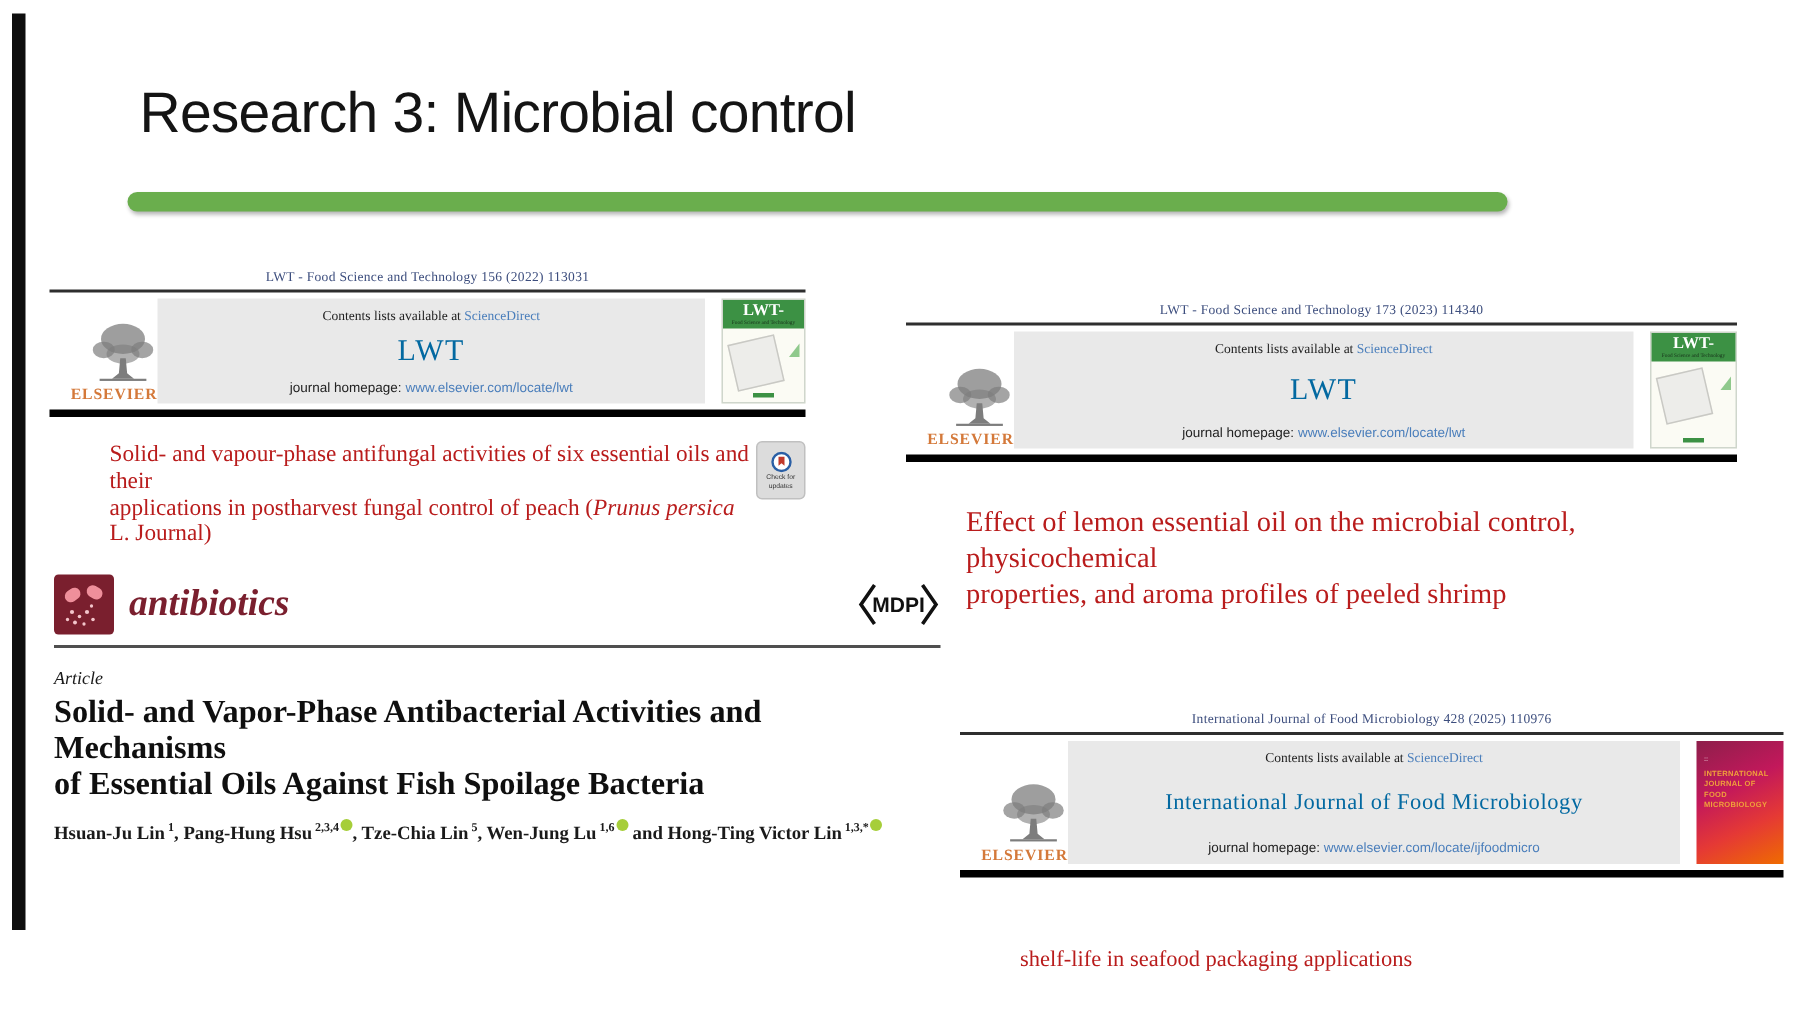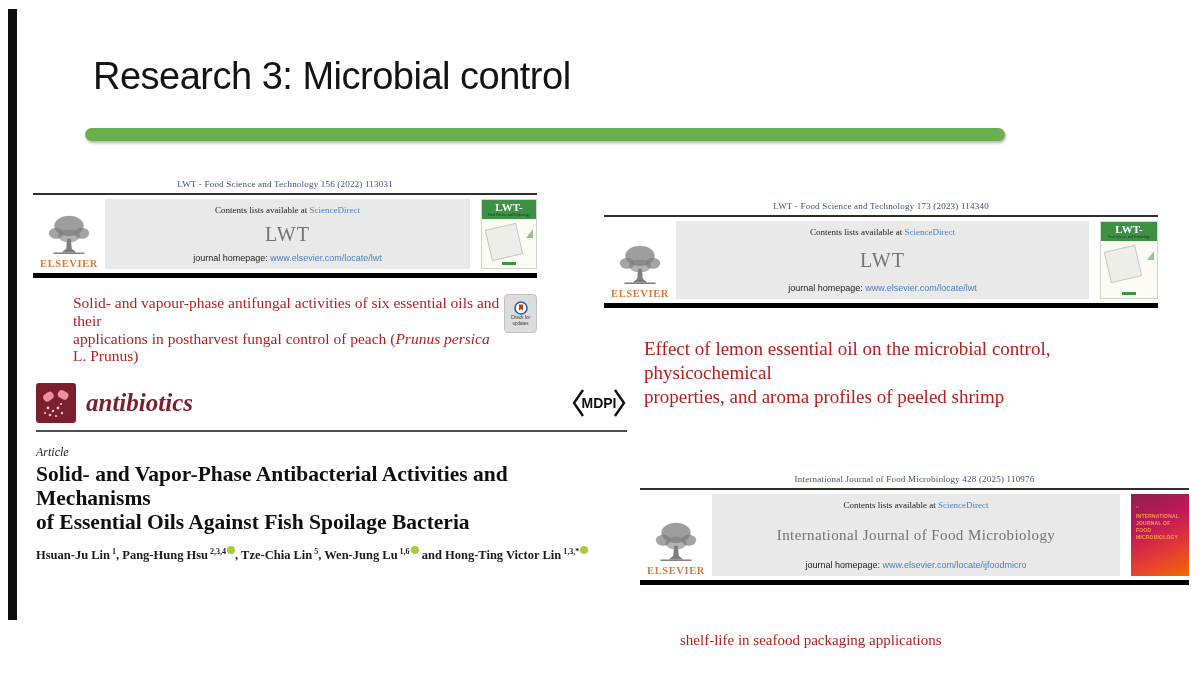--- a/index.html
+++ b/index.html
@@ -9,27 +9,27 @@
   .slide-title{position:absolute;left:93px;top:55px;font-family:"Liberation Sans",sans-serif;
                font-size:38px;color:#141414;letter-spacing:-0.5px;}
   .green-bar{position:absolute;left:85px;top:128px;width:920px;height:13px;border-radius:7px;
              background:#6aae4d;box-shadow:1px 2px 3px rgba(0,0,0,0.3);}
 
   
   .panel{position:absolute;}
   .jref{text-align:center;font-size:9px;color:#3d4e7e;letter-spacing:0.2px;}
   .jpanel{margin-top:4px;border-top:2px solid #2e2e2e;border-bottom:5px solid #000;
           padding:4px 0 4px 0;display:flex;align-items:stretch;}
-  .pub-col{width:72px;display:flex;flex-direction:column;align-items:center;justify-content:flex-end;}
+  .pub-col{width:72px;display:flex;flex-direction:column;align-items:flex-end;justify-content:flex-end;}
   .pub-name{font-size:10.5px;font-weight:bold;color:#d4793a;letter-spacing:0.6px;}
   .gray-panel{flex:1;background:#e9e9e9;margin-right:11px;text-align:center;
               padding:6px 4px;display:flex;flex-direction:column;justify-content:space-between;}
   .contents-line{font-size:9px;color:#222;}
   .link{color:#4a7ebb;}
-  .jname{font-size:20px;color:#737373;letter-spacing:1px;}
+  .jname{font-size:20px;color:#0369a1;letter-spacing:1px;}
   .jname-small{font-size:15px;letter-spacing:0.4px;}
   .homepage{font-size:9px;color:#222;font-family:"Liberation Sans",sans-serif;}
   .article-text{color:#b91c1c;margin-left:40px;}
 
   
   .lwt-cover{width:54px;background:#fbfbf4;border:1px solid #cfd6cc;display:flex;flex-direction:column;}
   .lwt-cover-head{background:#3c9144;padding:2px 3px 2px 3px;text-align:center;}
   .lwt-cover-title{color:#fff;font-weight:bold;font-size:11px;line-height:1;}
   .lwt-cover-sub{color:#17321a;font-size:3.5px;line-height:1.2;}
   .lwt-cover-body{position:relative;flex:1;}
@@ -128,21 +128,21 @@
           <div class="lwt-page"></div>
             <div class="lwt-tri"></div>
             <div class="lwt-foot"></div>
         </div>
       </div>
     </div>
     <div class="article-row">
       <div class="article-text">
         <span>Solid- and vapour-phase antifungal activities of six essential oils and their</span><br>
         <span>applications in postharvest fungal control of peach (</span><i>Prunus persica</i><br>
-        <span>L. Prunus)</span>
+        <span>L. Journal)</span>
       </div>
       <div class="check-badge">
         <svg width="14" height="14" viewBox="0 0 14 14">
           <circle cx="7" cy="7" r="6" fill="#ffffff" stroke="#2a5fa5" stroke-width="1.6"></circle>
           <path d="M5 3.5 h4 v6 l-2 -1.6 l-2 1.6 Z" fill="#c0392b"></path>
         </svg>
         <div class="check-text">
           <span>Check for</span><br>
           <span>updates</span>
         </div>

